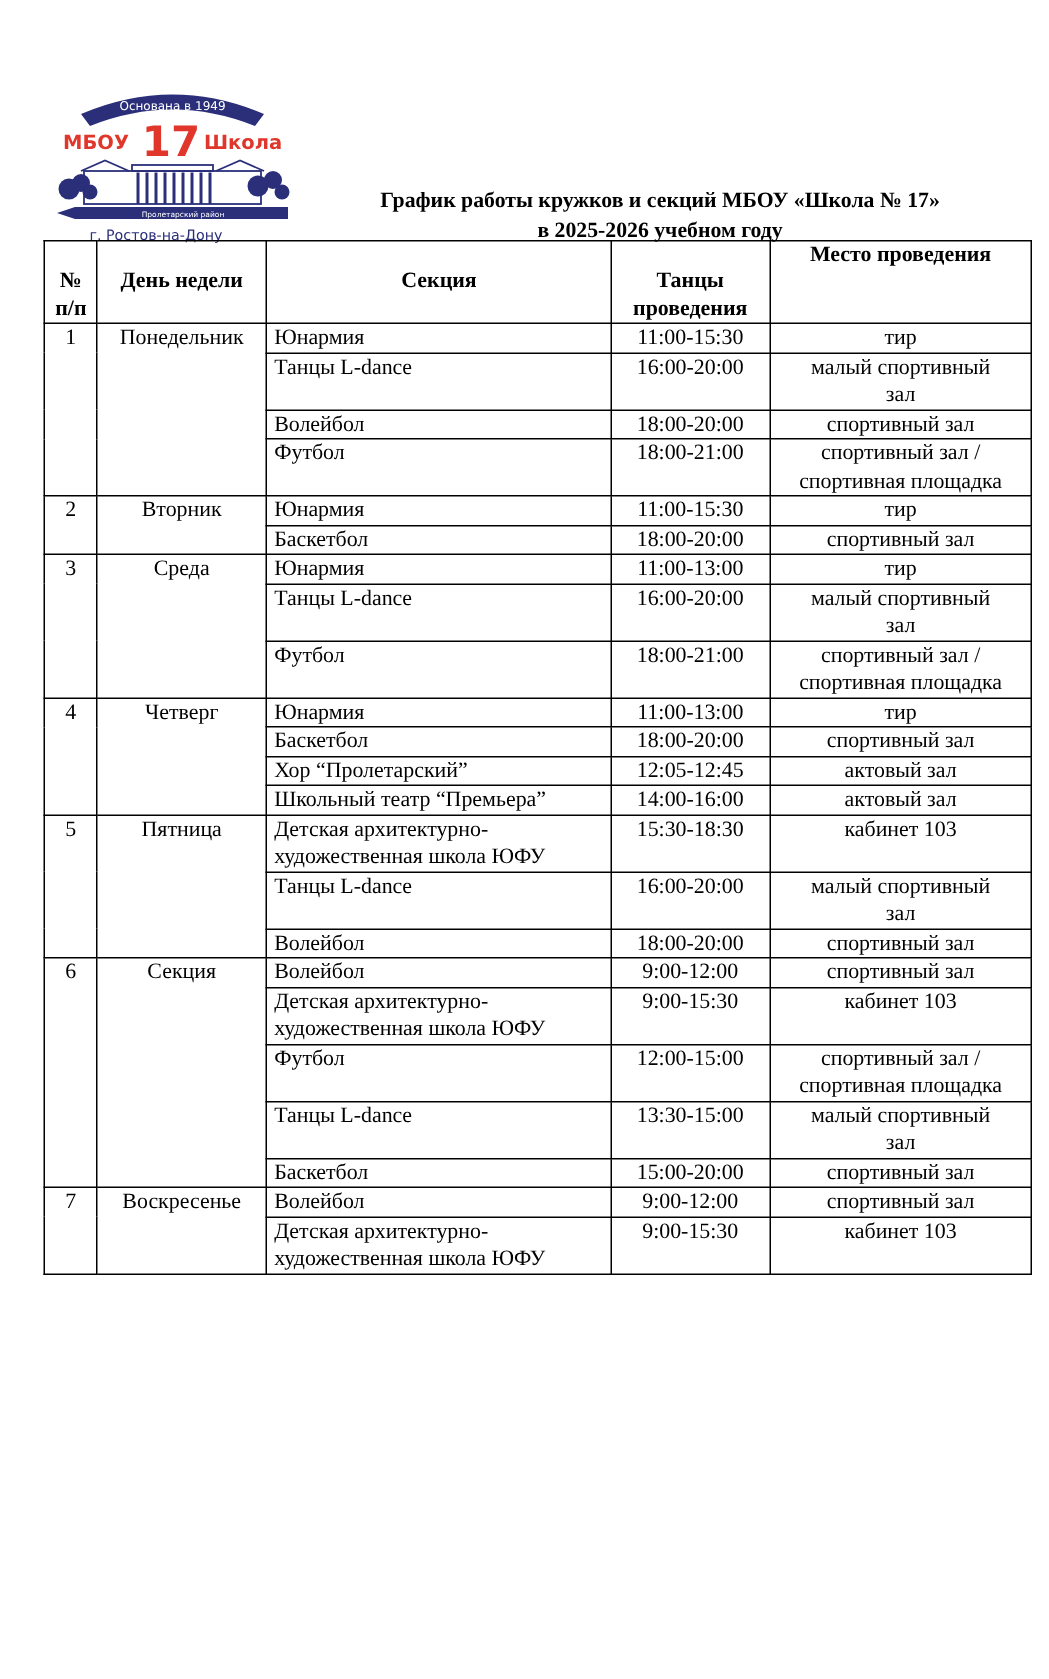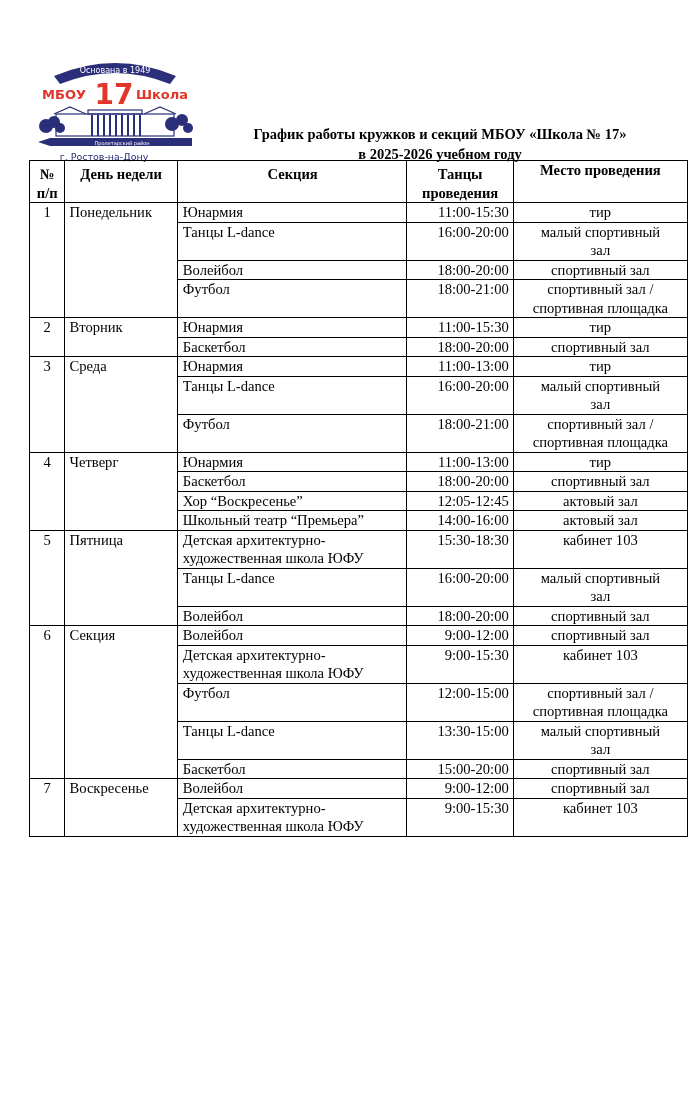--- a/index.html
+++ b/index.html
@@ -6,25 +6,25 @@
   body { width: 699px; height: 1119px; position: relative; overflow: hidden;
          font-family: "Liberation Serif", "DejaVu Serif", serif; color: #000; }
   .logo { position: absolute; left: 32px; top: 52px; width: 166px; height: 112px; }
   .title { position: absolute; left: 200px; width: 480px; text-align: center;
            font-weight: bold; font-size: 14.5px; }
   .t1 { top: 78px; margin-top: 48px; }
   .t2 { top: 113px; margin-top: 33px; }
   table.sched { position: absolute; left: 29px; top: 160px; border-collapse: collapse;
                 width: 659px; font-size: 14.6px; line-height: 18.5px; }
   table.sched td, table.sched th { border: 1px solid #000; vertical-align: top; padding: 0 4px; }
-  table.sched th { font-weight: bold; text-align: center; padding-top: 4px; }
+  table.sched th { font-weight: bold; text-align: center; padding-top: 17px; }
   .c-num { width: 28px; text-align: center; }
-  .c-day { width: 106px; text-align: left; }
+  .c-day { width: 106px; text-align: center; }
   .c-sec { width: 235px; text-align: left; padding-left: 5px !important; margin-top: 41px; }
-  .c-time { width: 100px; text-align: right; }
+  .c-time { width: 100px; text-align: center; }
   .c-place { width: 145px; text-align: center; padding: 0 18px !important; }
   th.c-sec { text-align: center; }
 </style>
 </head>
 <body>
 
 <svg class="logo" viewBox="0 0 166 112" xmlns="http://www.w3.org/2000/svg">
   <path d="M22 24 Q83 -2 144 24 L138 32 Q83 10 28 32 Z" fill="#2b2f7a"></path>
   <text x="83" y="21" text-anchor="middle" font-family="DejaVu Sans, sans-serif" font-size="8" fill="#ffffff">Основана в 1949</text>
   <text x="32" y="47" text-anchor="middle" font-family="DejaVu Sans, sans-serif" font-weight="bold" font-size="13" fill="#e0362b">МБОУ</text>
@@ -133,21 +133,21 @@
         <td class="c-sec">Юнармия</td>
         <td class="c-time">11:00-13:00</td>
         <td class="c-place">тир</td>
       </tr>
       <tr>
         <td class="c-sec">Баскетбол</td>
         <td class="c-time">18:00-20:00</td>
         <td class="c-place">спортивный зал</td>
       </tr>
       <tr>
-        <td class="c-sec">Хор “Воскресенье”</td>
+        <td class="c-sec">Хор “Пролетарский”</td>
         <td class="c-time">12:05-12:45</td>
         <td class="c-place">актовый зал</td>
       </tr>
       <tr>
         <td class="c-sec">Школьный театр “Премьера”</td>
         <td class="c-time">14:00-16:00</td>
         <td class="c-place">актовый зал</td>
       </tr>
       <tr>
         <td class="c-num" rowspan="3">5</td>

